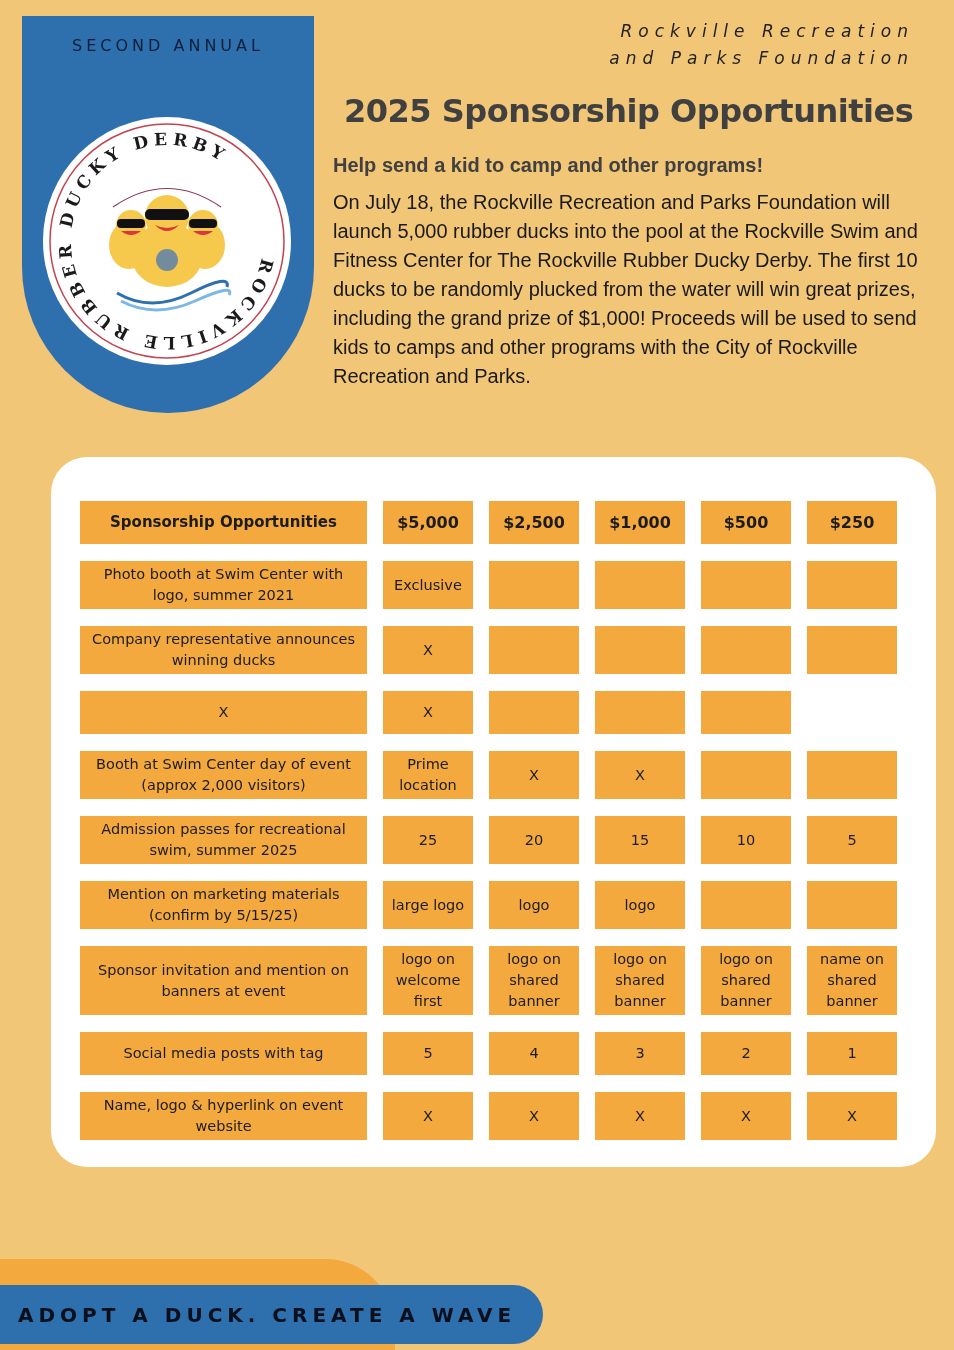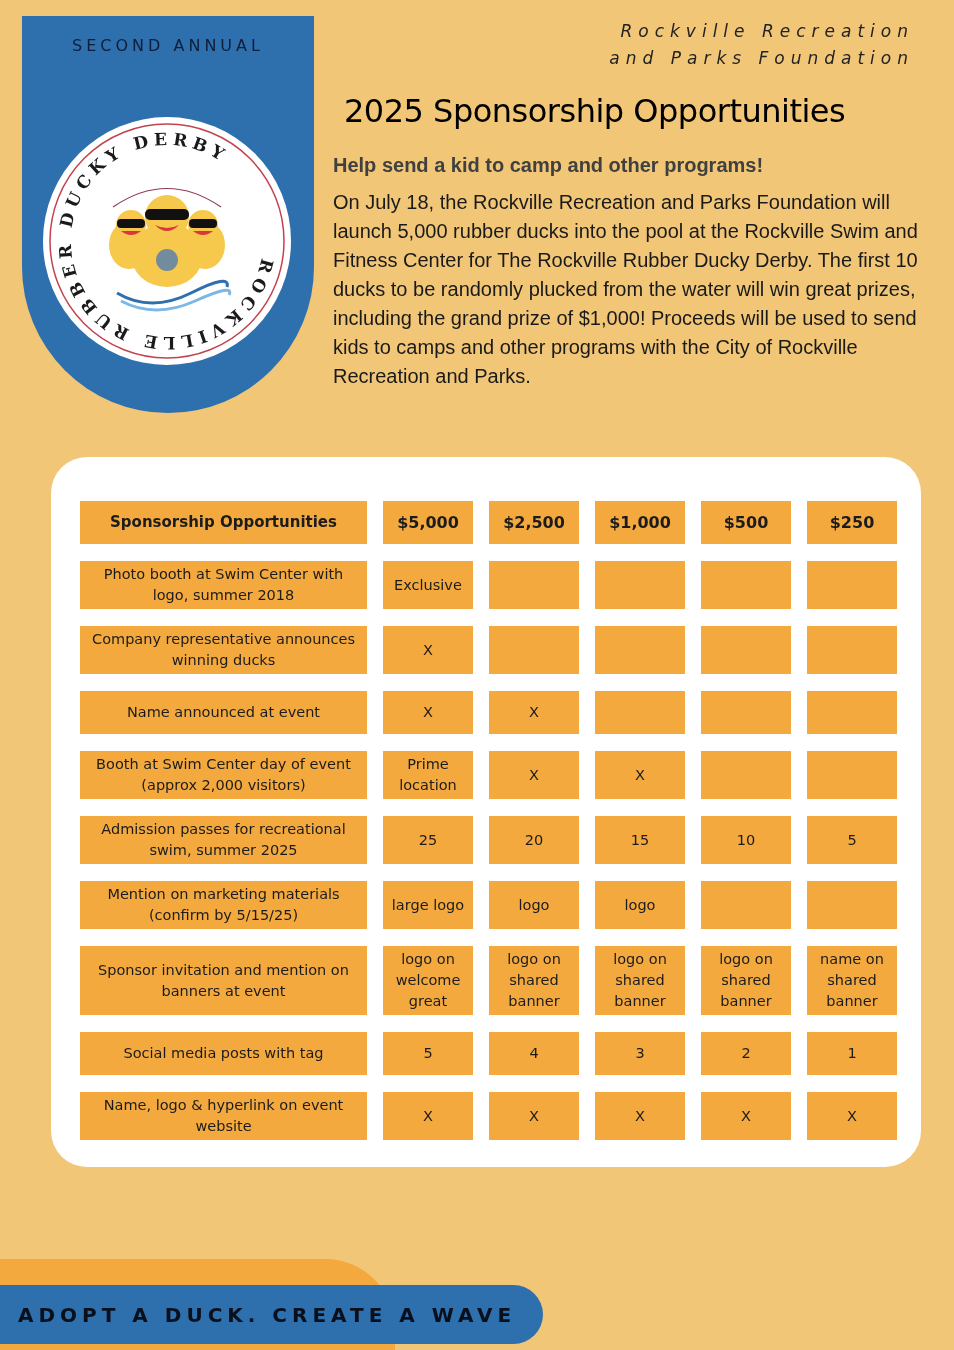--- a/index.html
+++ b/index.html
@@ -26,35 +26,35 @@
   
   .org {
     position: absolute; right: 40px; top: 18px; text-align: right;
     font-family: "DejaVu Sans", sans-serif; font-size: 17px;
     letter-spacing: 6px; line-height: 27px; color: #222;
     font-weight: 300;
     font-style: italic;
   }
   .title {
     position: absolute; left: 344px; top: 92px;
-    font-family: "DejaVu Sans", sans-serif; font-weight: normal;
-    font-size: 32px; color: #000000; letter-spacing: -0.5px;
+    font-family: "DejaVu Sans", sans-serif; font-weight: bold;
+    font-size: 32px; color: #404040; letter-spacing: -0.5px;
   }
   .subtitle {
     position: absolute; left: 333px; top: 154px;
     font-size: 20px; font-weight: bold; color: #404040;
   }
   .intro {
     position: absolute; left: 333px; top: 188px; width: 600px;
     font-size: 20px; line-height: 29px; color: #1a1a1a;
   }
   
   .card {
     position: absolute; left: 51px; top: 457px; width: 870px; height: 710px;
-    background: #ffffff; border-radius: 36px;
+    background: #ffffff; border-radius: 36px; padding-left: 15px;
   }
   .grid {
     position: absolute; left: 29px; top: 44px;
     display: grid;
     grid-template-columns: 287px 90px 90px 90px 90px 90px;
     column-gap: 16px;
   }
   .cell {
     background: #F4A93F; display: flex; align-items: center; justify-content: center;
     text-align: center; font-family: "DejaVu Sans", sans-serif;
@@ -131,35 +131,34 @@
 
 <div class="card">
   <div class="grid" id="grid">
       <div class="cell hdr">Sponsorship Opportunities</div>
       <div class="cell hdr money">$5,000</div>
       <div class="cell hdr money">$2,500</div>
       <div class="cell hdr money">$1,000</div>
       <div class="cell hdr money">$500</div>
       <div class="cell hdr money">$250</div>
       <div class="gap-row" style="height: 17px;"></div>
-      <div class="cell r1">Photo booth at Swim Center with logo, summer 2018</div>
+      <div class="cell r1">Photo booth at Swim Center with logo, summer 2021</div>
       <div class="cell r1">Exclusive</div>
       <div class="cell r1"></div>
       <div class="cell r1"></div>
       <div class="cell r1"></div>
       <div class="cell r1"></div>
       <div class="gap-row" style="height: 17px;"></div>
       <div class="cell r2">Company representative announces winning ducks</div>
       <div class="cell r2">X</div>
       <div class="cell r2"></div>
       <div class="cell r2"></div>
       <div class="cell r2"></div>
       <div class="cell r2"></div>
       <div class="gap-row" style="height: 17px;"></div>
-      <div class="cell r3">Name announced at event</div>
       <div class="cell r3">X</div>
       <div class="cell r3">X</div>
       <div class="cell r3"></div>
       <div class="cell r3"></div>
       <div class="cell r3"></div>
       <div class="gap-row" style="height: 17px;"></div>
       <div class="cell r4">Booth at Swim Center day of event (approx 2,000 visitors)</div>
       <div class="cell r4">Prime location</div>
       <div class="cell r4">X</div>
       <div class="cell r4">X</div>
@@ -174,21 +173,21 @@
       <div class="cell r5">5</div>
       <div class="gap-row" style="height: 17px;"></div>
       <div class="cell r6">Mention on marketing materials (confirm by 5/15/25)</div>
       <div class="cell r6">large logo</div>
       <div class="cell r6">logo</div>
       <div class="cell r6">logo</div>
       <div class="cell r6"></div>
       <div class="cell r6"></div>
       <div class="gap-row" style="height: 17px;"></div>
       <div class="cell r7">Sponsor invitation and mention on banners at event</div>
-      <div class="cell r7">logo on welcome great</div>
+      <div class="cell r7">logo on welcome first</div>
       <div class="cell r7">logo on shared banner</div>
       <div class="cell r7">logo on shared banner</div>
       <div class="cell r7">logo on shared banner</div>
       <div class="cell r7">name on shared banner</div>
       <div class="gap-row" style="height: 17px;"></div>
       <div class="cell r8">Social media posts with tag</div>
       <div class="cell r8">5</div>
       <div class="cell r8">4</div>
       <div class="cell r8">3</div>
       <div class="cell r8">2</div>

